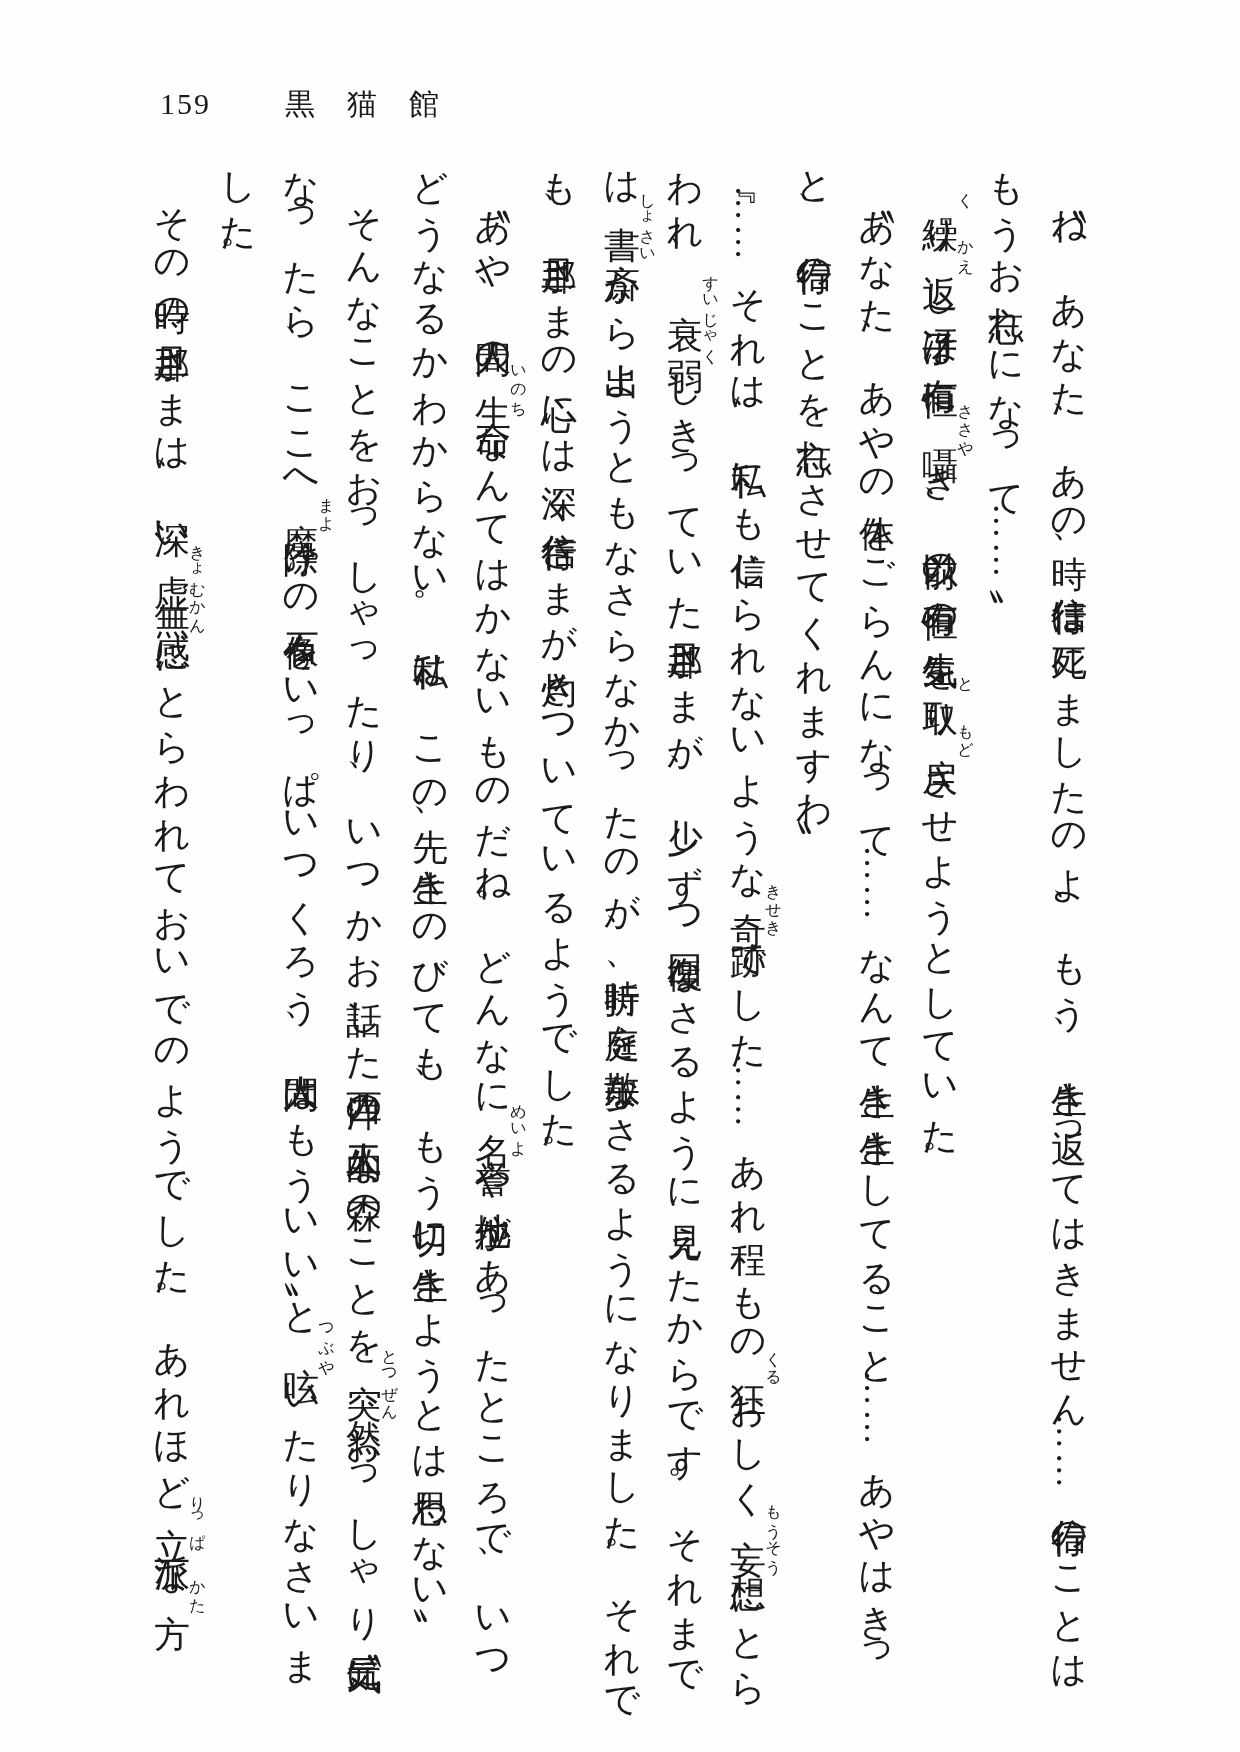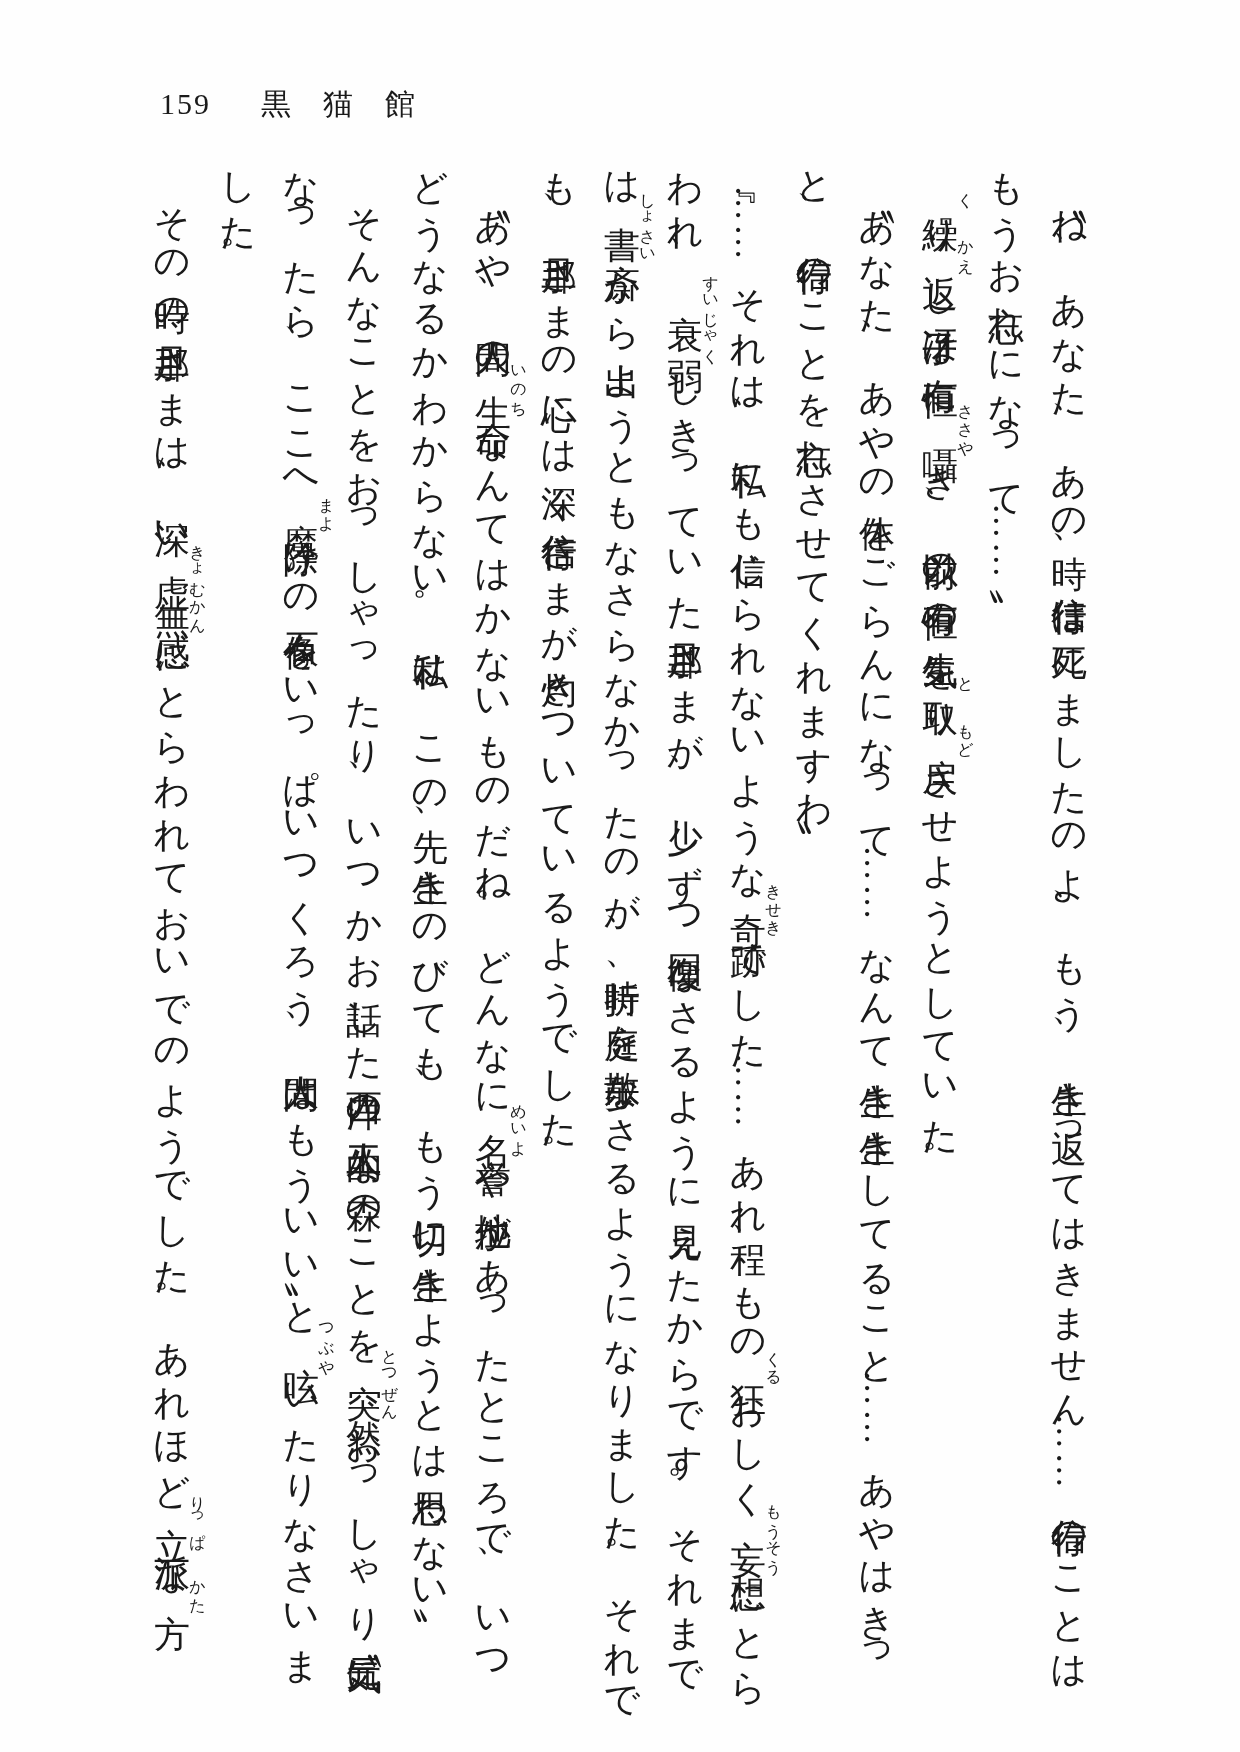--- a/index.html
+++ b/index.html
@@ -12,21 +12,21 @@
     overflow:hidden;
   }
   .page{position:absolute;inset:0;background:#fefefe;}
   
   .running-head{
     position:absolute;left:160px;top:84px;
     display:flex;align-items:baseline;
     font-size:30px;
   }
   .pagenum{letter-spacing:2px;}
-  .book-title{margin-left:50px;letter-spacing:32px;}
+  .book-title{margin-left:74px;letter-spacing:32px;}
   
   .text-body{
     position:absolute;
     top:146px;right:140px;
     width:1012px;height:1560px;
     writing-mode:vertical-rl;
     -webkit-writing-mode:vertical-rl;
     text-orientation:mixed;
     font-size:36px;
     line-height:63px;

